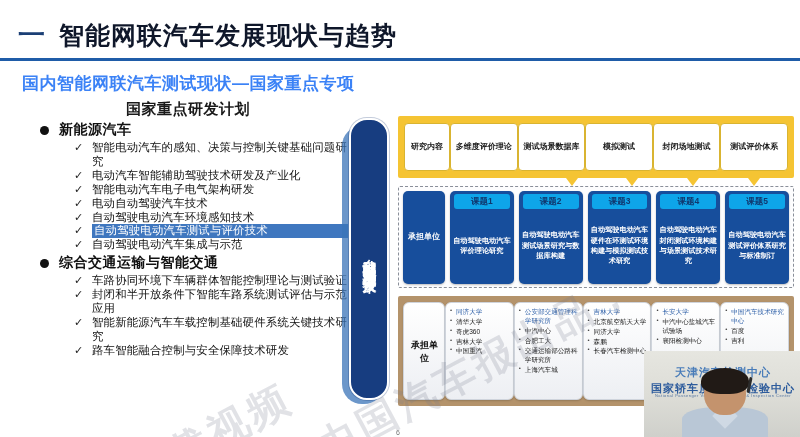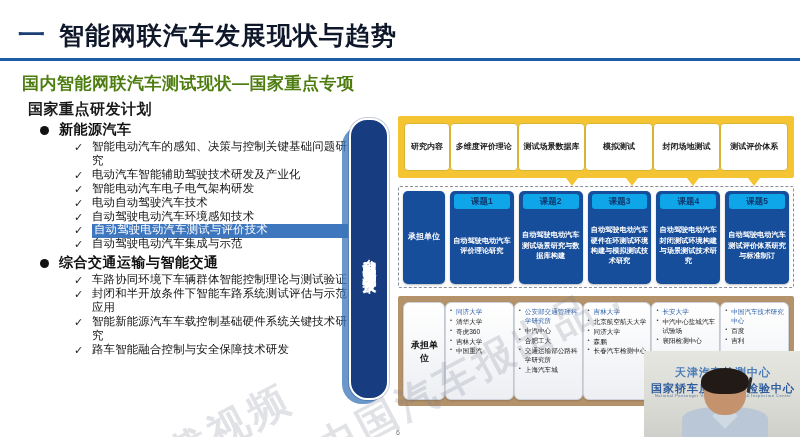--- a/index.html
+++ b/index.html
@@ -58,40 +58,41 @@
     left: 0; top: 58px;
     width: 800px; height: 3px;
     background: #1f5ca8;
     z-index: 10;
   }
 
   
   .section-head {
     position: absolute;
     left: 22px; top: 72px;
-    color: #4d7c0f;
+    color: #3b82f6;
     font-size: 17px;
     font-weight: bold;
     letter-spacing: .5px;
     z-index: 10;
   }
 
   
   .plan {
     position: absolute;
     left: 28px; top: 100px;
     width: 320px;
     z-index: 12;
   }
   .plan-title {
     font-size: 15px;
     font-weight: bold;
     color: #1a1a1a;
     margin-bottom: 2px;
     letter-spacing: .5px;
+    text-align: center;
   }
   .grp { margin-top: 2px; }
   .grp-head {
     display: flex; align-items: flex-start;
     font-size: 14px; font-weight: bold; color: #111;
     margin: 2px 0 2px 12px;
     letter-spacing: .5px;
   }
   .grp-bullet {
     width: 9px; height: 9px;
@@ -110,21 +111,21 @@
     letter-spacing: .2px;
   }
   .sub-item .chk {
     flex: 0 0 auto;
     width: 14px;
     font-size: 11px;
     color: #222;
     margin-right: 4px;
     line-height: 1.25;
   }
-  .sub-item .txt { flex: 1 1 auto; font-family: Liberation Mono, monospace; }
+  .sub-item .txt { flex: 1 1 auto; }
   .sub-item.hl .txt {
     background: #3f77bf;
     color: #fff;
     padding: 0 2px;
   }
 
   
   .vbanner-wrap {
     position: absolute;
     left: 349px; top: 118px;

